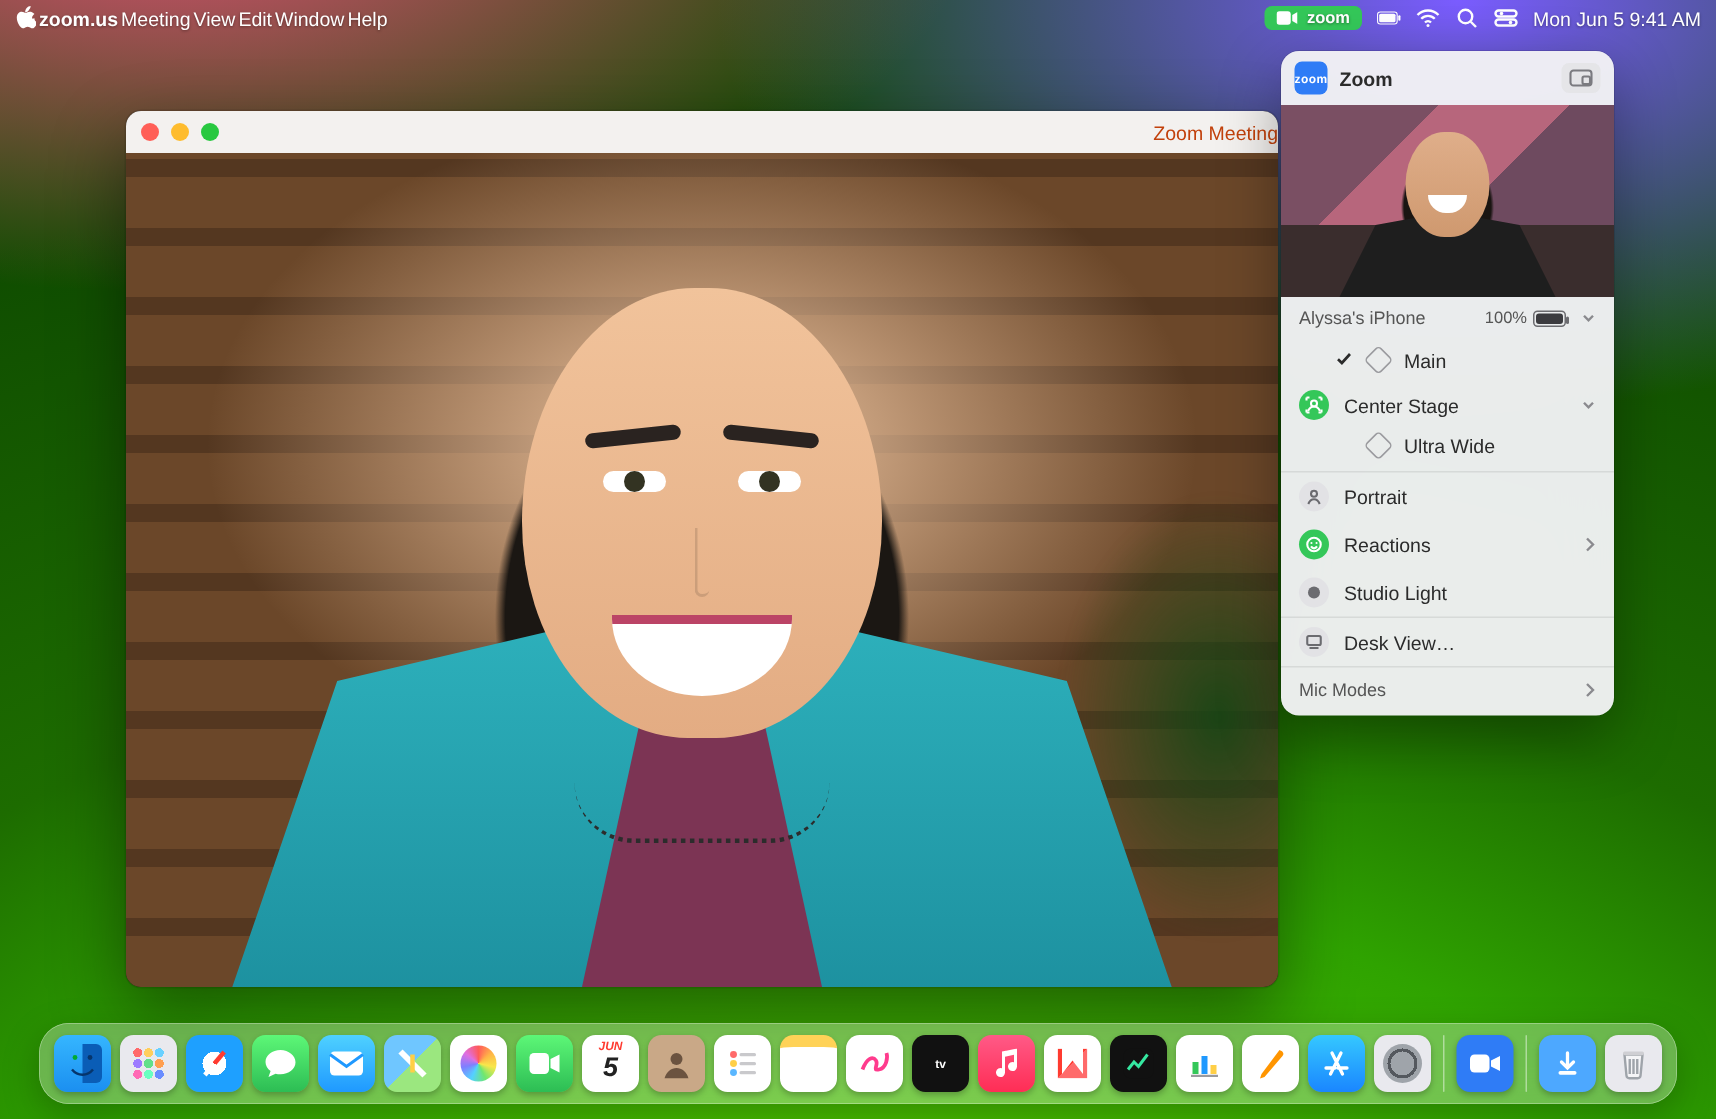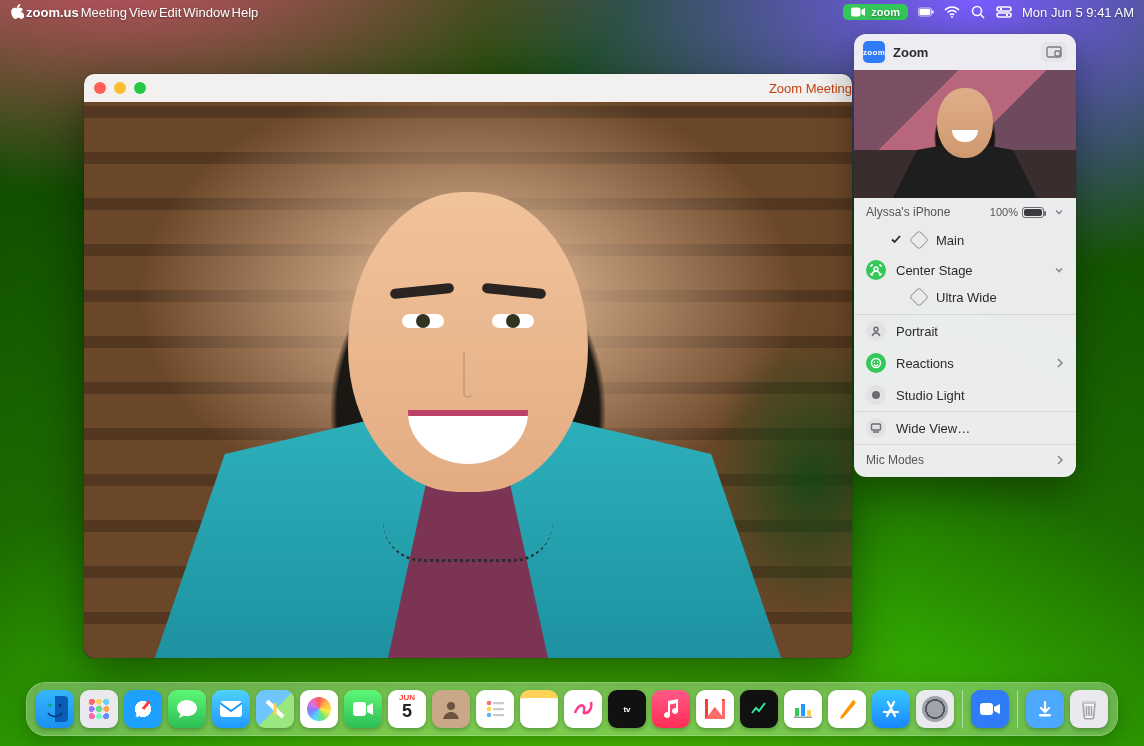--- a/index.html
+++ b/index.html
@@ -165,21 +165,21 @@
     radial-gradient(circle at 80% 80%,#6a8dff 0 3px,transparent 3px);}
   .safari{background:radial-gradient(circle,#fff 0 8px,#1ea0ff 8px);}
   .safari::after{content:"";position:absolute;left:50%;top:50%;width:3px;height:20px;background:linear-gradient(#ff3b30 0 50%,#fff 50%);transform:translate(-50%,-50%) rotate(40deg);}
   .messages{background:linear-gradient(#5df777,#2dbd54);}
   .mail{background:linear-gradient(#4fd1ff,#1f99ff);}
   .maps{background:linear-gradient(135deg,#6fc6ff 0 50%,#9be77f 50%);}
   .photos{background:#fff;}
   .photos::after{content:"";position:absolute;inset:7px;border-radius:50%;
     background:conic-gradient(#ff5a5a,#ffb547,#f8e74a,#6fe76f,#54d1ff,#7f7fff,#e06fe0,#ff5a5a);}
   .facetime{background:linear-gradient(#5df777,#2dbd54);}
-  .calendar{background:#fff;}
+  .calendar{background:#fff;font-style:italic;}
   .contacts{background:#c9a887;}
   .reminders{background:#fff;}
   .notes{background:#fff;border-top:8px solid #ffd257;}
   .freeform{background:#fff;}
   .tv{background:#111;} .tv span{font-size:8px;font-weight:700;text-align:center;}
   .music{background:linear-gradient(#ff5a87,#ff2d55);}
   .news{background:#fff;}
   .news::after{content:"";position:absolute;width:20px;height:20px;left:9px;top:9px;background:linear-gradient(135deg,#ff3b30 0 50%,#ff6a6a 50%);clip-path:polygon(0 0,100% 0,100% 100%,0 100%,0 0,15% 0,15% 85%,50% 40%,85% 85%,85% 0);}
   .stocks{background:#111;}
   .numbers{background:#fff;}
@@ -388,21 +388,21 @@
 
   <div class="cc-sep"></div>
 
   <div class="cc-row">
     <span class="row-icon gray">
       <svg width="12" height="12" viewBox="0 0 12 12" fill="none" stroke="#6b6b70" stroke-width="1.4">
           <rect x="1.5" y="2" width="9" height="6" rx="1"></rect>
           <path d="M3 10h6"></path>
         </svg>
     </span>
-    <span class="lab">Wide View…</span>
+    <span class="lab">Desk View…</span>
   </div>
 
   <div class="cc-sep"></div>
 
   <div class="cc-row small" style="padding-top:8px;padding-bottom:10px;">
     <span class="lab">Mic Modes</span>
     <span class="chev">
       <svg width="8" height="10" viewBox="0 0 8 10" fill="none" stroke="#8a8a8e" stroke-width="1.6">
           <path d="M2 1 6 5 2 9"></path>
         </svg>

